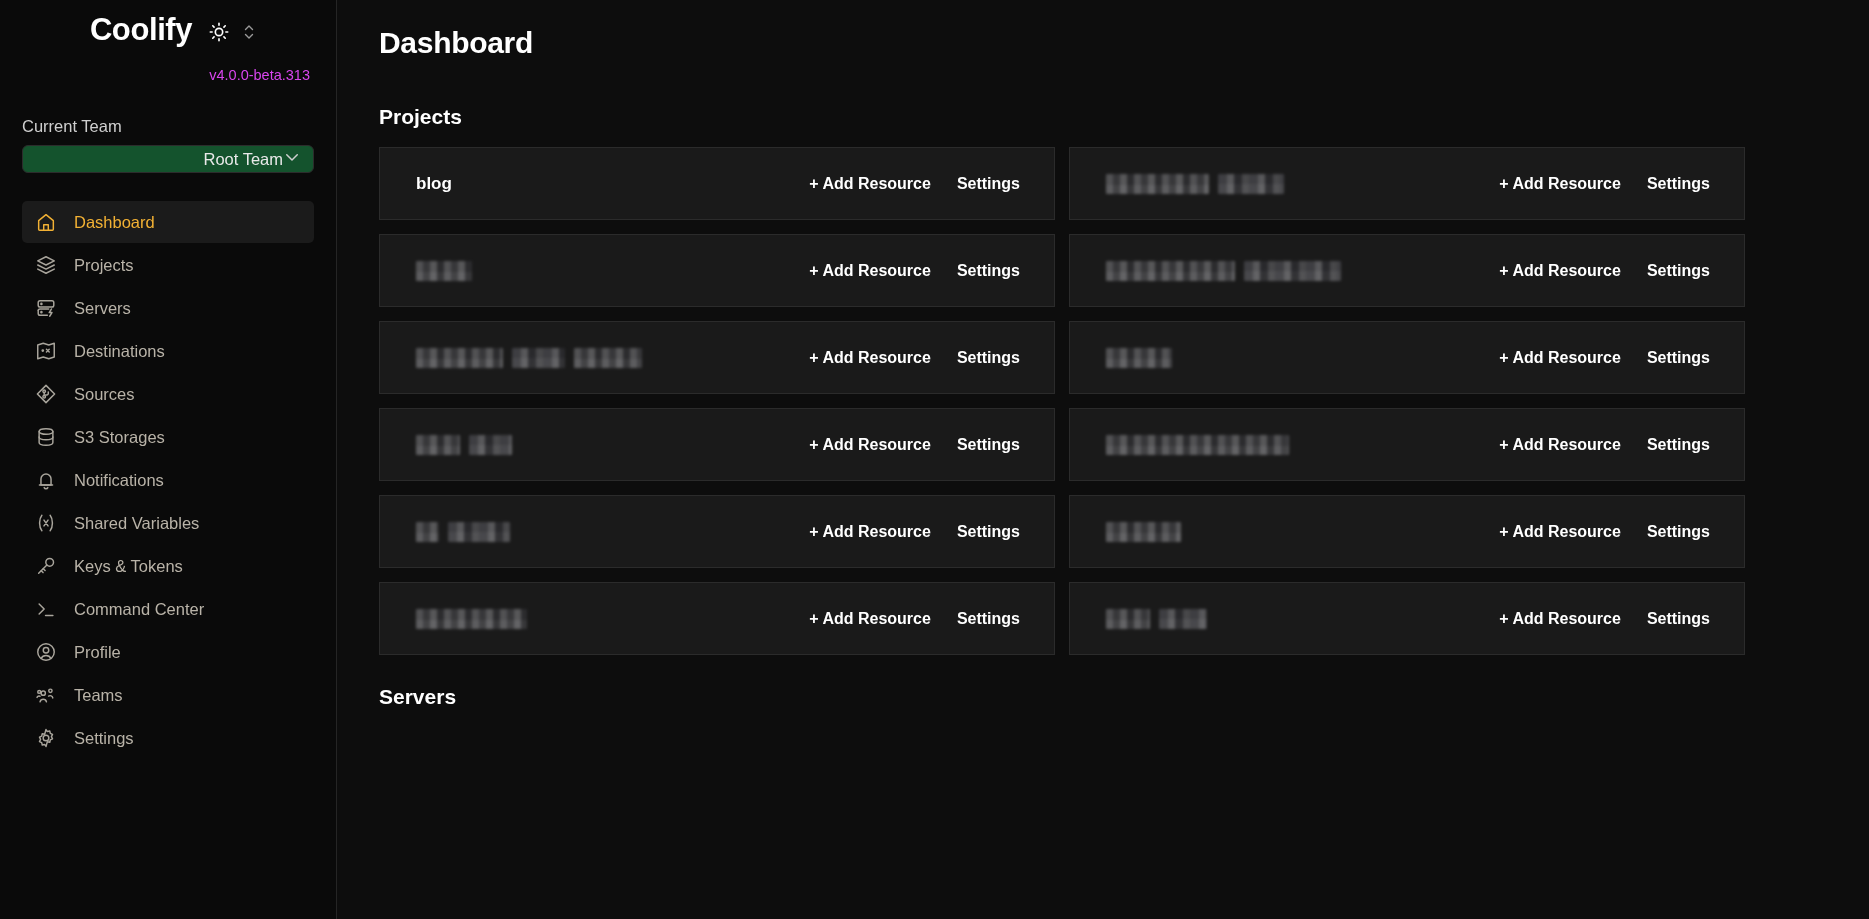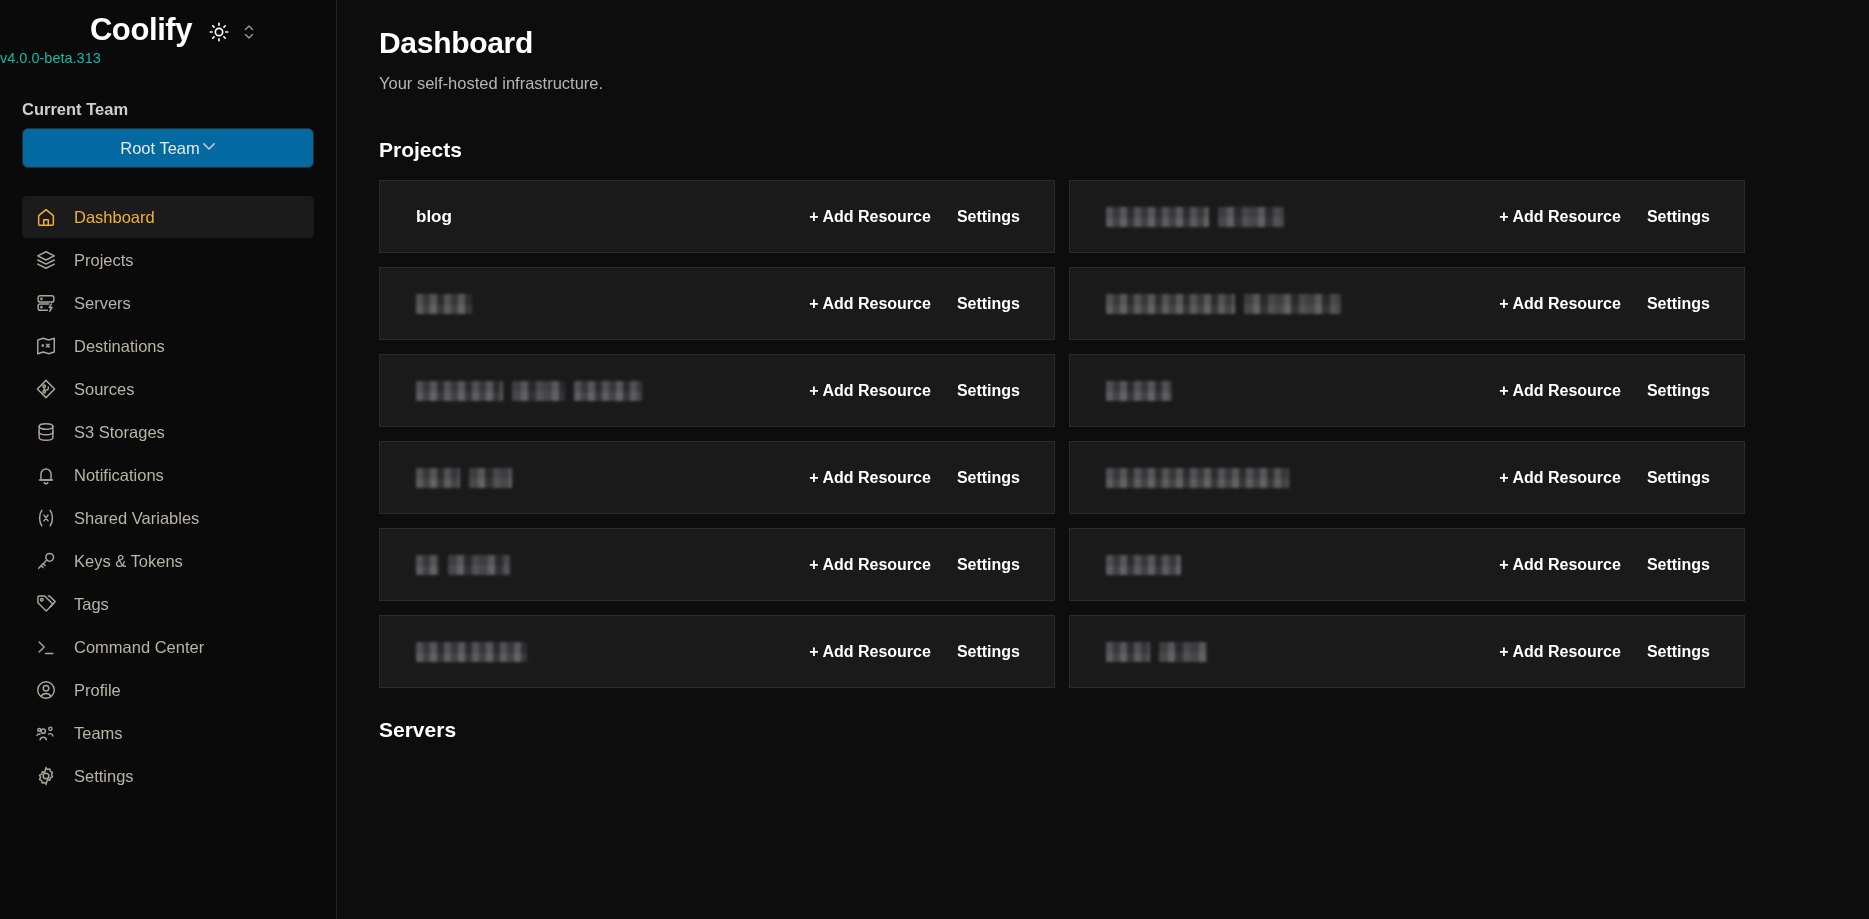--- a/index.html
+++ b/index.html
@@ -23,28 +23,28 @@
   .brand-row {
     display:flex; align-items:center; justify-content:center;
     gap:16px; padding-left:10px;
   }
   .brand-name {
     font-size:31px; font-weight:700; color:#ffffff; letter-spacing:-0.4px;
   }
   .brand-tools { display:flex; align-items:center; gap:12px; margin-top:4px; }
   .icon-btn { display:flex; align-items:center; justify-content:center; cursor:pointer; }
   .version {
-    text-align:left; font-size:14.5px; color:#14b8a6;
-    margin-top:2px; padding-right:26px;
+    text-align:right; font-size:14.5px; color:#d946ef;
+    margin-top:19px; padding-right:26px;
   }
   .team-block { padding:0 22px; margin-top:34px; }
-  .team-label { font-size:16.5px; color:#cfcfcf; margin-bottom:9px;font-weight:bold; }
+  .team-label { font-size:16.5px; color:#cfcfcf; margin-bottom:9px; }
   .team-select {
-    height:40px; background:#0369a1; border:1px solid #2c2c2c; border-radius:6px;
-    display:flex; align-items:center; justify-content:center;
+    height:28px; background:#14532d; border:1px solid #2c2c2c; border-radius:6px;
+    display:flex; align-items:center; justify-content:flex-end;
     padding:0 12px 0 14px; cursor:pointer;
   }
   .team-select-value { font-size:16.5px; color:#e9e9e9; }
 
   .nav { margin-top:28px; padding:0 22px; }
   .nav-item {
     display:flex; align-items:center; gap:17px;
     height:42px; padding:0 12px; border-radius:5px;
     color:#b9b3a8; font-size:16.5px; cursor:pointer; margin-bottom:1px;
   }
@@ -238,30 +238,20 @@
               <path d="M13 11L4 20"></path>
               <path d="M6.8 17.2l2 2"></path>
               <path d="M9 15l2 2"></path>
             </svg>
           </span>
           <span class="nav-label">Keys &amp; Tokens</span>
         </div>
         <div class="nav-item">
           <span class="glyph">
             <svg viewBox="0 0 24 24">
-              <path d="M3.2 10.6V4.6a1.4 1.4 0 0 1 1.4-1.4h6l9 9-7.4 7.4z"></path>
-              <circle cx="7.4" cy="7.4" r="1.4"></circle>
-              <path d="M14.6 3.2h1.2l6.2 6.2-5.6 5.6"></path>
-            </svg>
-          </span>
-          <span class="nav-label">Tags</span>
-        </div>
-        <div class="nav-item">
-          <span class="glyph">
-            <svg viewBox="0 0 24 24">
               <path d="M4.5 6.5L10 12l-5.5 5.5"></path>
               <path d="M11.5 19h8"></path>
             </svg>
           </span>
           <span class="nav-label">Command Center</span>
         </div>
         <div class="nav-item">
           <span class="glyph">
             <svg viewBox="0 0 24 24">
               <circle cx="12" cy="12" r="9"></circle>
@@ -291,21 +281,20 @@
               <path d="M12 2.8l1.5 2.2 2.6-.6 .6 2.6 2.4 1.1-1.2 2.4 1.2 2.4-2.4 1.1-.6 2.6-2.6-.6L12 21.2l-1.5-2.2-2.6.6-.6-2.6-2.4-1.1 1.2-2.4-1.2-2.4 2.4-1.1.6-2.6 2.6.6z"></path>
             </svg>
           </span>
           <span class="nav-label">Settings</span>
         </div>
       </nav>
   </aside>
 
   <main class="main">
     <h1 class="page-title">Dashboard</h1>
-    <div class="page-subtitle">Your self-hosted infrastructure.</div>
 
     <h2 class="section-title">Projects</h2>
 
     <div class="grid" id="projects-grid">
         <div class="card">
           <span class="card-name">blog</span>
           <div class="card-actions">
             <span class="card-action">+ Add Resource</span>
             <span class="card-action">Settings</span>
           </div>

